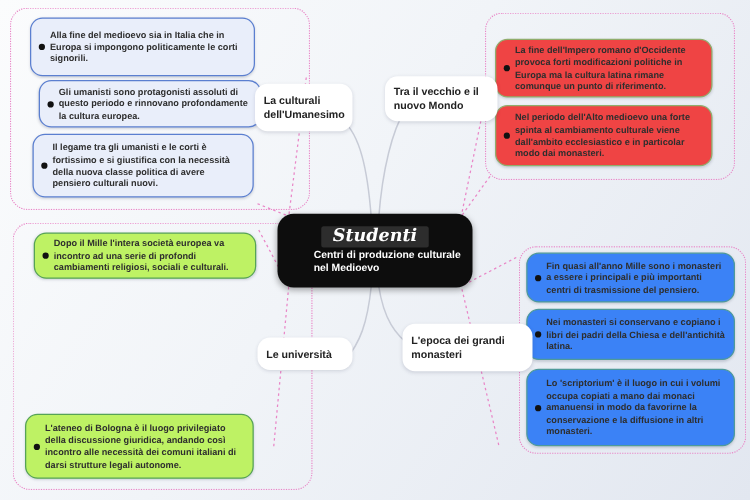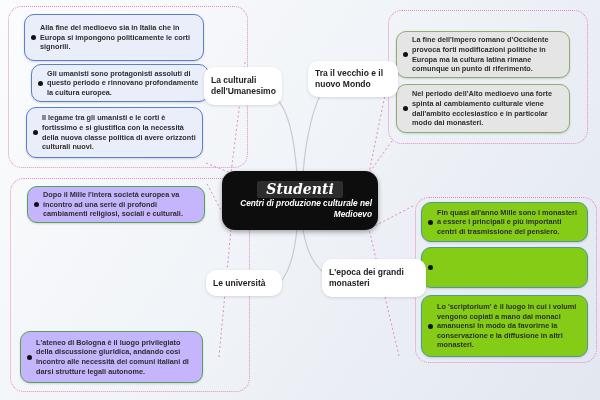--- a/index.html
+++ b/index.html
@@ -19,42 +19,42 @@
     border-radius:10px;padding:3px 6px;box-sizing:border-box;
     box-shadow:0 1px 2px rgba(40,50,80,.18);
     font-size:7.3px;font-weight:bold;line-height:1.32;color:#2e2e2e;
     text-align:left;
   }
   .note .bullet{
     width:5px;height:5px;border-radius:50%;background:#111;
     flex:0 0 auto;margin-right:4px;
   }
   .note.blue {background:#e9eefa;border:1.5px solid #5b7fd0;}
-  .note.green{background:#e5e5e5;border:1.5px solid #90ad6c;}
-  .note.white{background:#c4b5fd;border:1.5px solid #56a356;}
-  .note.teal {background:#84cc16;border:1.5px solid #4e9a9a;}
+  .note.green{background:#ef4444;border:1.5px solid #90ad6c;}
+  .note.white{background:#bef264;border:1.5px solid #56a356;}
+  .note.teal {background:#3b82f6;border:1.5px solid #4e9a9a;}
   .blabel{
     position:absolute;z-index:3;background:#ffffff;border-radius:10px;
     box-shadow:0 1px 3px rgba(40,50,80,.15);
     display:flex;align-items:center;box-sizing:border-box;padding:4px 7px;
     font-size:8.5px;font-weight:bold;color:#222;line-height:1.25;text-align:left;
   }
   .center-node{
     position:absolute;z-index:4;left:222px;top:171px;width:156px;height:59px;
     background:#0d0d0d;border-radius:13px;box-shadow:0 2px 5px rgba(0,0,0,.35);
     display:flex;flex-direction:column;align-items:center;justify-content:center;
     gap:0;box-sizing:border-box;padding:4px 6px;
   }
   .center-logo{
     font-family:"DejaVu Serif",serif;font-style:italic;font-weight:bold;
     font-size:14px;color:#fff;background:#2d2d2d;padding:0 9px 1px 9px;border-radius:2px;
   }
   .center-title{
-    font-size:8.3px;font-weight:bold;font-style:italic;color:#fff;
-    text-align:right;line-height:1.3;
+    font-size:8.3px;font-weight:bold;color:#fff;
+    text-align:left;line-height:1.3;margin-left:23px;
   }
 </style>
 </head>
 <body>
 
 <div id="stage">
 
   <svg class="wires" width="600" height="400" viewBox="0 0 600 400">
     <g stroke="#c7cbd6" stroke-width="1.2" fill="none">
       <path d="M 297 174 C 294 135 288 108 274 96"></path>
@@ -82,21 +82,21 @@
   <div class="note blue" style="left:24px;top:14px;width:180px;height:47px">
     <span class="bullet"></span>
     <span>Alla fine del medioevo sia in Italia che in Europa si impongono politicamente le corti signorili.</span>
   </div>
   <div class="note blue" style="left:31px;top:64px;width:178px;height:38px">
     <span class="bullet"></span>
     <span>Gli umanisti sono protagonisti assoluti di questo periodo e rinnovano profondamente la cultura europea.</span>
   </div>
   <div class="note blue" style="left:26px;top:107px;width:177px;height:51px">
     <span class="bullet"></span>
-    <span>Il legame tra gli umanisti e le corti è fortissimo e si giustifica con la necessità della nuova classe politica di avere orizzonti culturali nuovi.</span>
+    <span>Il legame tra gli umanisti e le corti è fortissimo e si giustifica con la necessità della nuova classe politica di avere pensiero culturali nuovi.</span>
   </div>
 
   <div class="note green" style="left:396px;top:31px;width:174px;height:47px">
     <span class="bullet"></span>
     <span>La fine dell'Impero romano d'Occidente provoca forti modificazioni politiche in Europa ma la cultura latina rimane comunque un punto di riferimento.</span>
   </div>
   <div class="note green" style="left:396px;top:84px;width:174px;height:49px">
     <span class="bullet"></span>
     <span>Nel periodo dell'Alto medioevo una forte spinta al cambiamento culturale viene dall'ambito ecclesiastico e in particolar modo dai monasteri.</span>
   </div>
@@ -109,24 +109,25 @@
     <span class="bullet"></span>
     <span>L'ateneo di Bologna è il luogo privilegiato della discussione giuridica, andando così incontro alle necessità dei comuni italiani di darsi strutture legali autonome.</span>
   </div>
 
   <div class="note teal" style="left:421px;top:202px;width:167px;height:40px">
     <span class="bullet"></span>
     <span>Fin quasi all'anno Mille sono i monasteri a essere i principali e più importanti centri di trasmissione del pensiero.</span>
   </div>
   <div class="note teal" style="left:421px;top:247px;width:167px;height:41px">
     <span class="bullet"></span>
+    <span>Nei monasteri si conservano e copiano i libri dei padri della Chiesa e dell'antichità latina.</span>
   </div>
   <div class="note teal" style="left:421px;top:295px;width:167px;height:62px">
     <span class="bullet"></span>
-    <span>Lo 'scriptorium' è il luogo in cui i volumi vengono copiati a mano dai monaci amanuensi in modo da favorirne la conservazione e la diffusione in altri monasteri.</span>
+    <span>Lo 'scriptorium' è il luogo in cui i volumi occupa copiati a mano dai monaci amanuensi in modo da favorirne la conservazione e la diffusione in altri monasteri.</span>
   </div>
 
   <div class="blabel" style="left:204px;top:67px;width:78px;height:38px">
     <span>La culturali dell'Umanesimo</span>
   </div>
   <div class="blabel" style="left:308px;top:61px;width:90px;height:36px">
     <span>Tra il vecchio e il nuovo Mondo</span>
   </div>
   <div class="blabel" style="left:206px;top:270px;width:76px;height:26px">
     <span>Le università</span>

